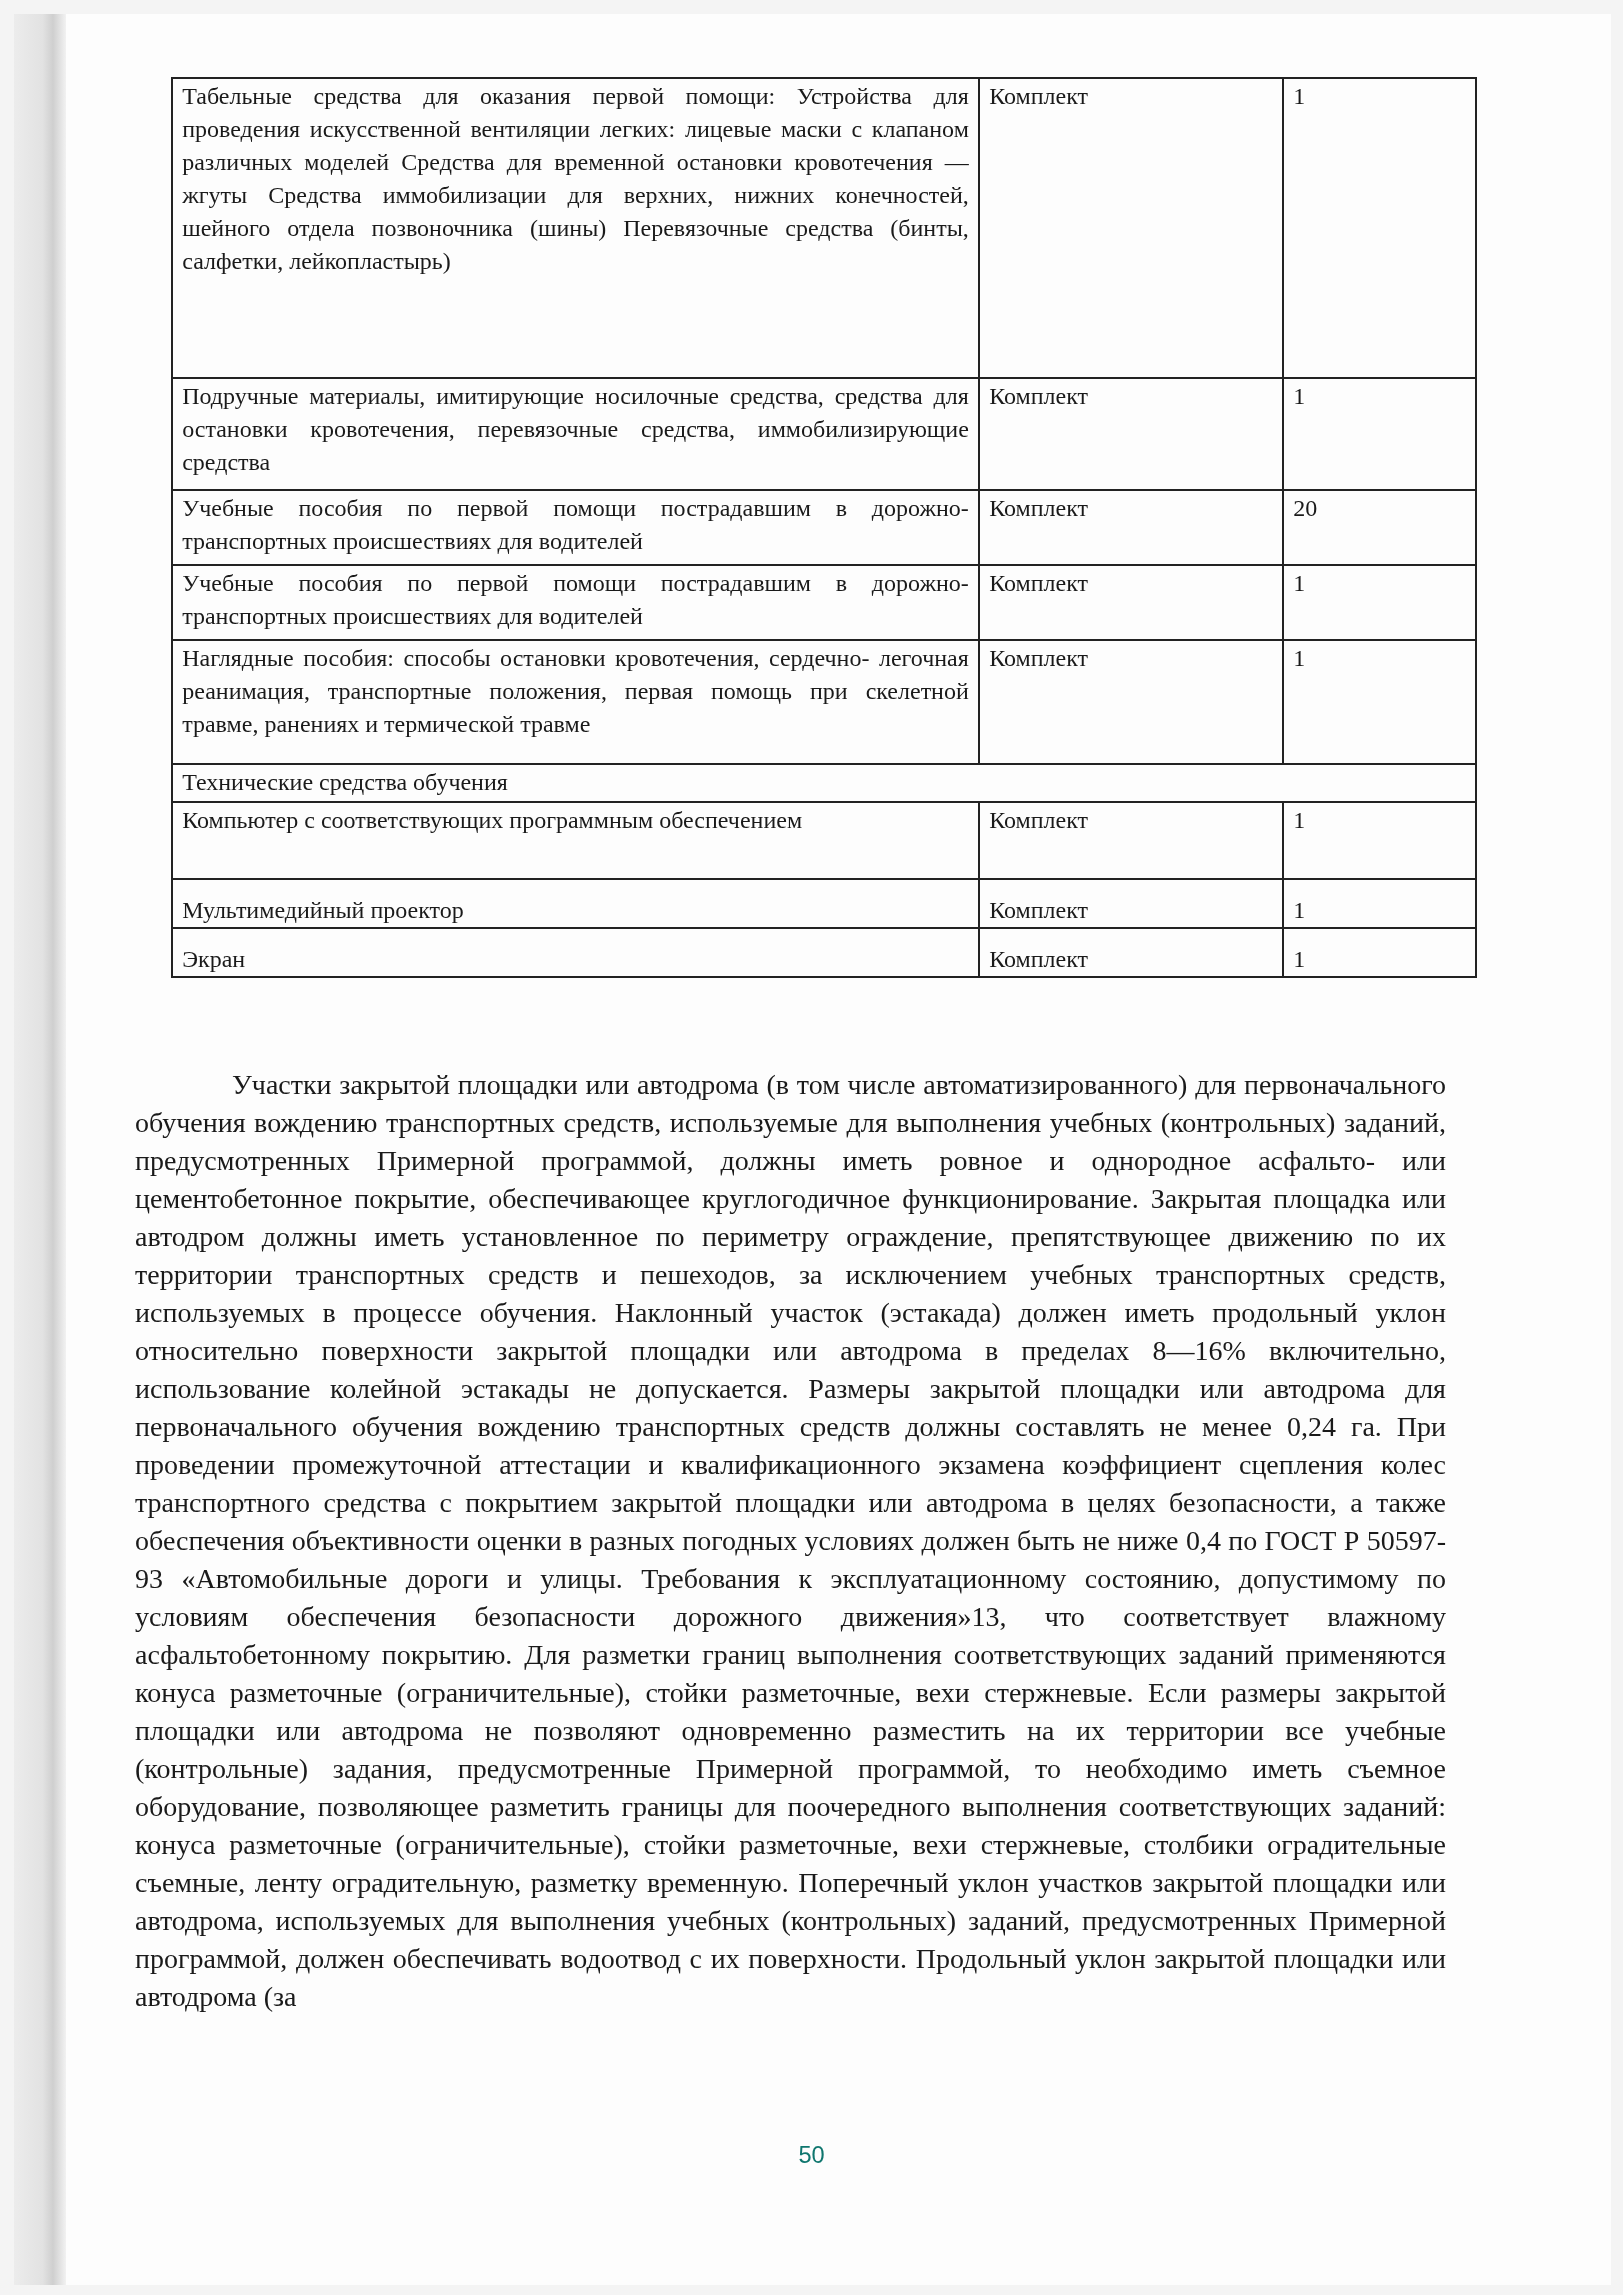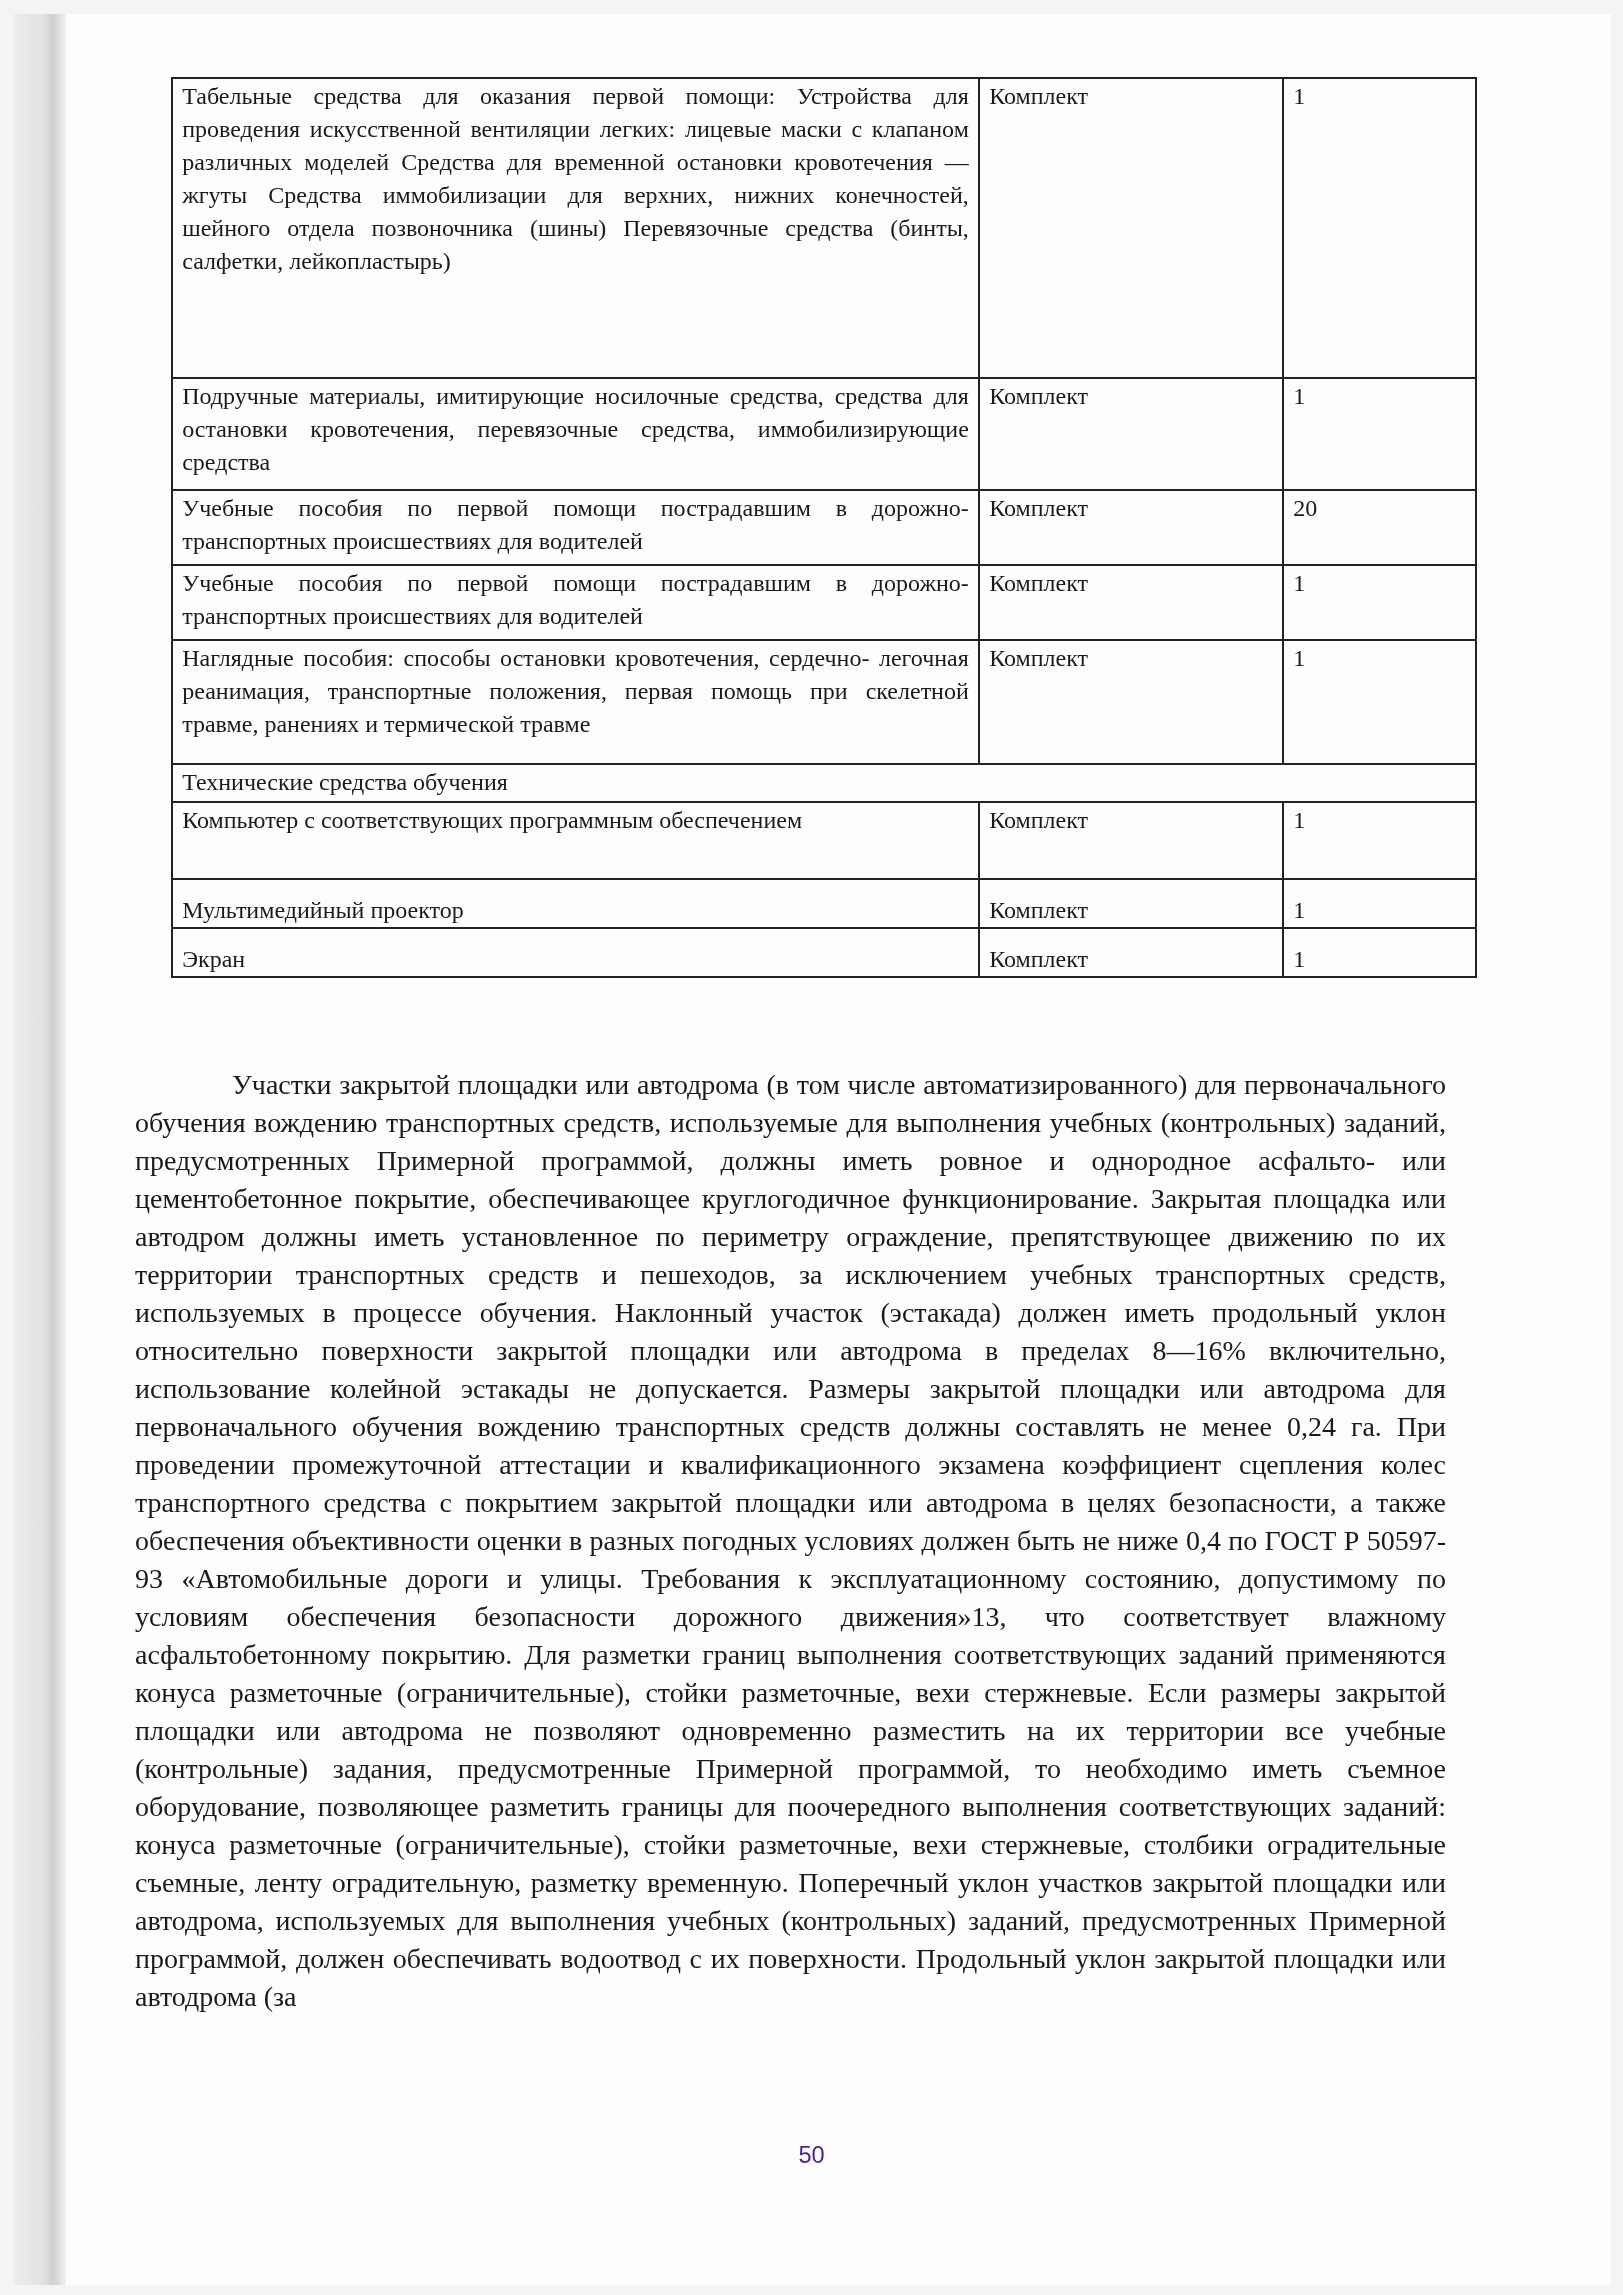--- a/index.html
+++ b/index.html
@@ -40,21 +40,21 @@
     .paragraph {
       position: absolute; left: 135px; top: 1066px; width: 1311px;
       font-size: 28px; line-height: 38px;
       text-align: justify;
       text-indent: 97px;
       margin: 0;
     }
     .page-number {
       position: absolute; left: 0; width: 1623px; top: 2142px;
       text-align: center; font-family: "Liberation Sans", "DejaVu Sans", sans-serif;
-      font-size: 23.6px; color: #4c1d95;
+      font-size: 23.6px; color: #0f766e;
     }
   </style>
 </head>
 <body>
 
 <div class="scan-margin"></div>
 <div class="page"></div>
 <div class="binding"></div>
 
 <table class="equipment">

